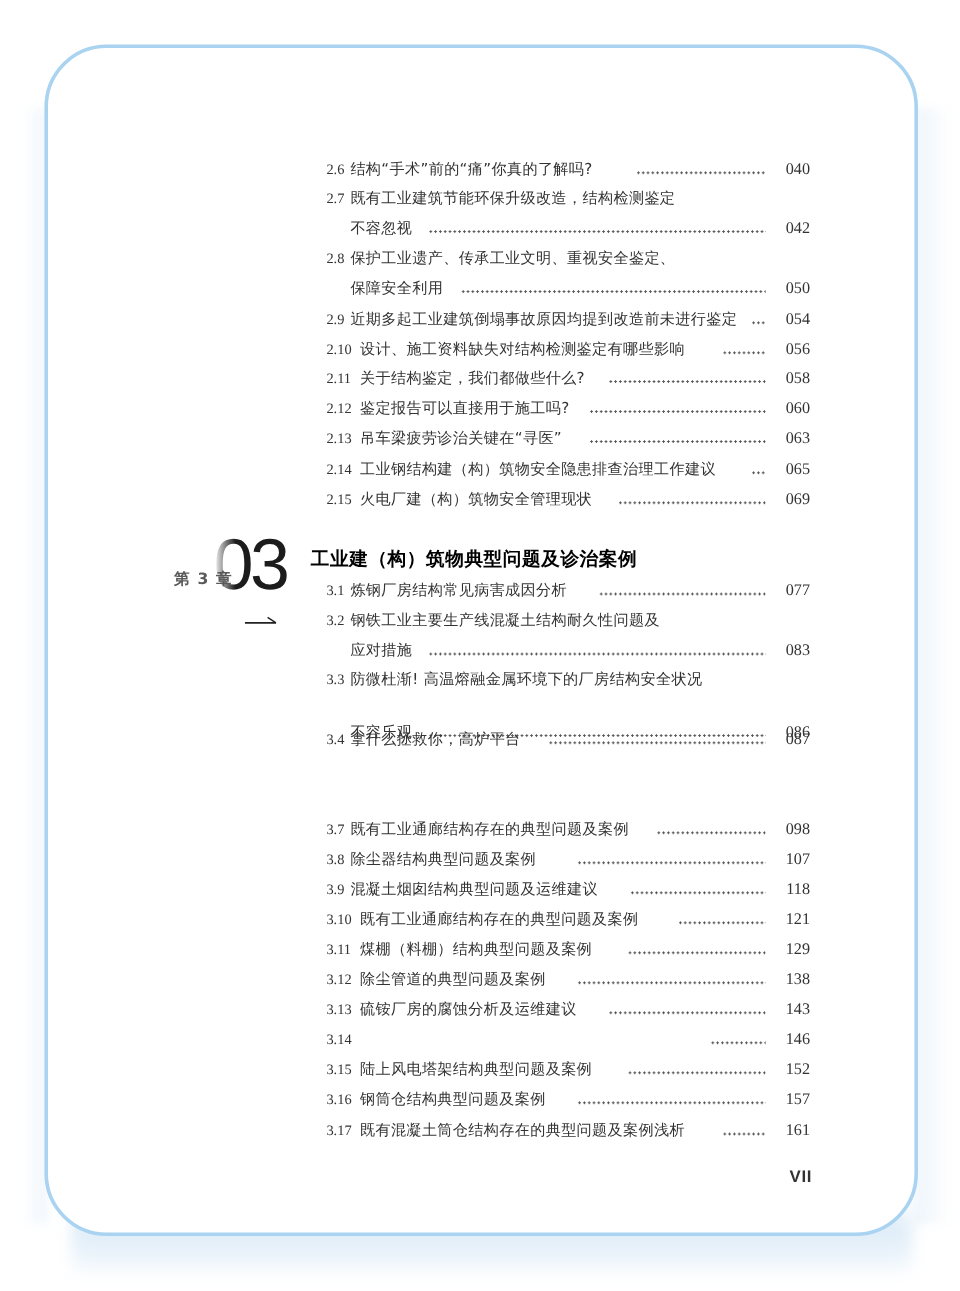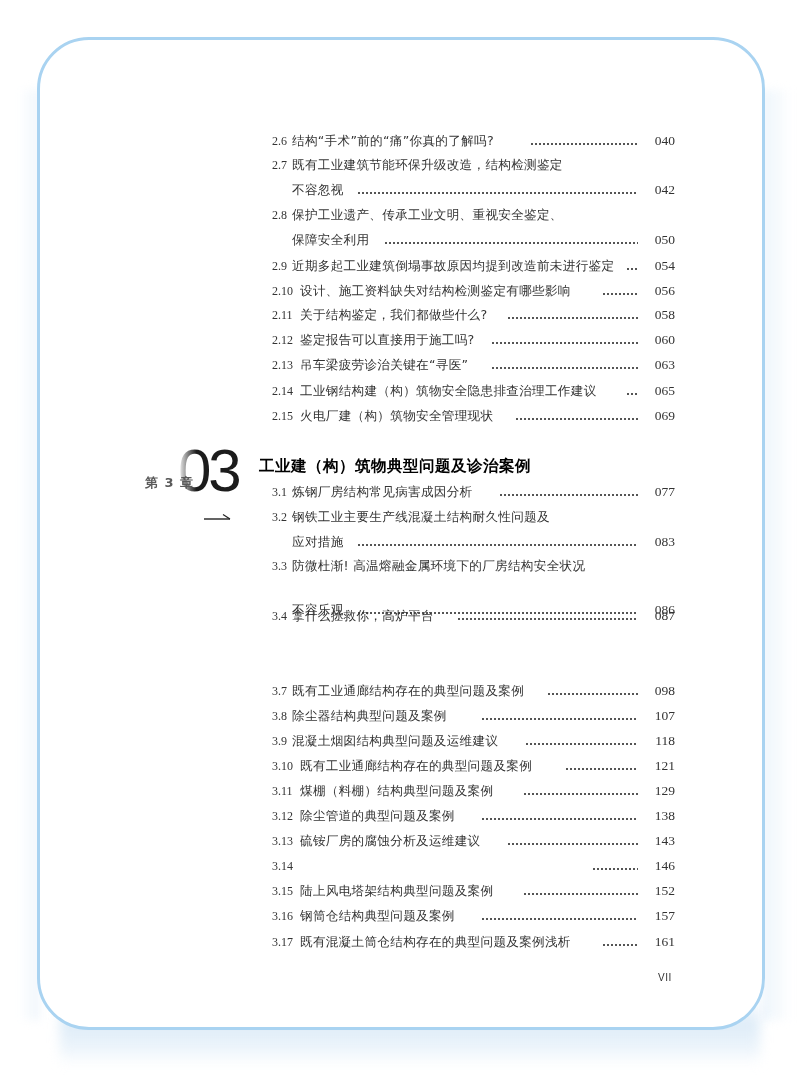--- a/index.html
+++ b/index.html
@@ -54,21 +54,21 @@
   }
   .chapter-num {
     position: absolute; left: 178px; top: 439px; font-family: "Liberation Sans", sans-serif;
     font-weight: normal; font-size: 60px; line-height: 64px; letter-spacing: -3px;
     background: linear-gradient(to right, rgba(30,30,30,0) 0%, rgba(30,30,30,0.35) 10%, #1c1c1c 30%, #1c1c1c 100%);
     -webkit-background-clip: text; background-clip: text; color: transparent;
   }
   .chapter-arrow { position: absolute; left: 204px; top: 512px; width: 28px; height: 10px; }
   .folio {
     position: absolute; left: 658px; top: 972px; font-family: "Liberation Sans", sans-serif;
-    font-size: 10px; color: #333; letter-spacing: 0.5px;
+    font-size: 14px; color: #333; letter-spacing: 0.5px; font-weight: bold;
   }
 </style>
 </head>
 <body>
 
 <div class="shadow-left"></div>
 <div class="shadow-right"></div>
 <div class="shadow"></div>
 <div class="frame"></div>
 

